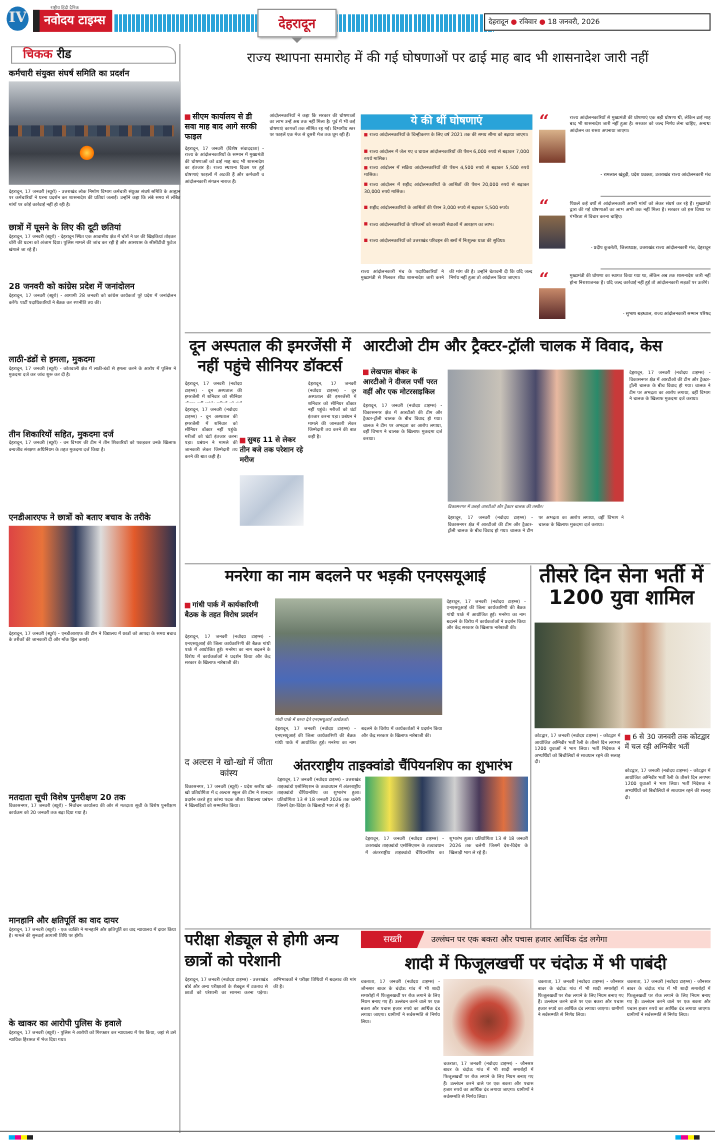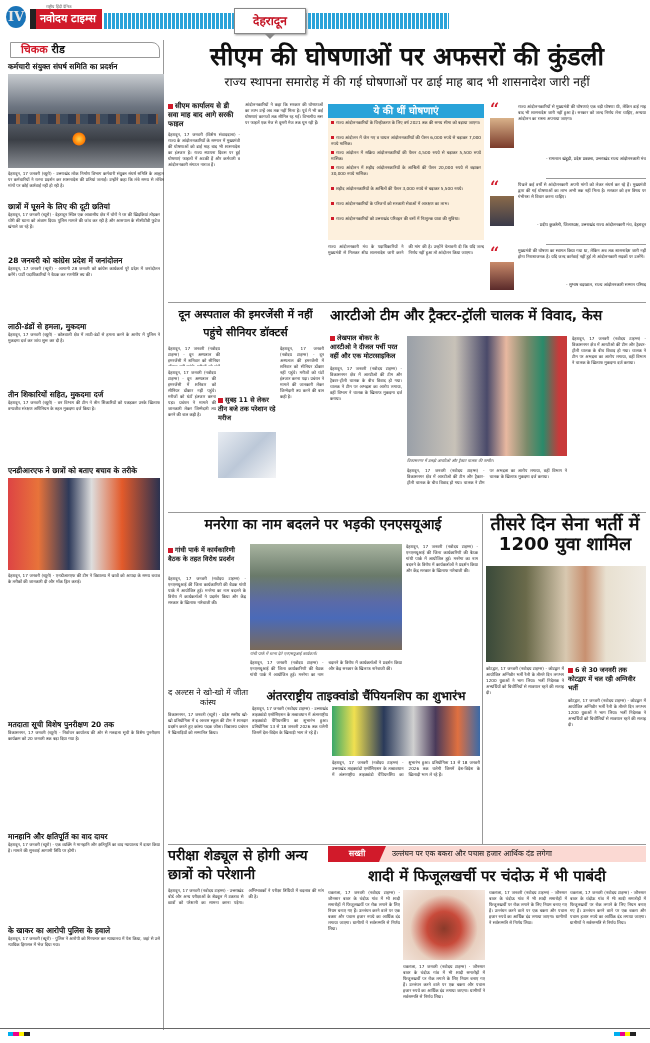--- a/index.html
+++ b/index.html
@@ -32,20 +32,27 @@
 <body>
 
 <div class="abs mast">
   <div class="abs pgnum">IV</div>
   <div class="abs logo-wrap">
     <div class="logo-small">राष्ट्रीय हिंदी दैनिक</div>
     <div class="logo">नवोदय टाइम्स</div>
   </div>
   <div class="abs stripe"></div>
   <div class="abs city">देहरादून</div>
+  <div class="abs dateline">
+    <span>देहरादून</span>
+    <span class="dot"> ● </span>
+    <span>रविवार</span>
+    <span class="dot"> ● </span>
+    <span>18 जनवरी, 2026</span>
+  </div>
 </div>
 
 <div class="abs chk">
   <span class="r">चिकक</span>
   <span>रीड</span>
 </div>
 <div class="abs rule-v" style="left:163px;top:40px;height:990px"></div>
 
 <div class="abs" style="left:8px;top:62px;width:156px">
   <div class="hd" style="font-size:7.5px;line-height:10px">कर्मचारी संयुक्त संघर्ष समिति का प्रदर्शन</div>
@@ -84,21 +91,20 @@
 <div class="abs" style="left:8px;top:832px;width:152px">
   <div class="hd" style="font-size:7.5px;line-height:10px">मानहानि और क्षतिपूर्ति का वाद दायर</div>
   <div class="txt" style="height:84px">देहरादून, 17 जनवरी (ब्यूरो) - एक व्यक्ति ने मानहानि और क्षतिपूर्ति का वाद न्यायालय में दायर किया है। मामले की सुनवाई आगामी तिथि पर होगी।</div>
 </div>
 <div class="abs" style="left:8px;top:926px;width:152px">
   <div class="hd" style="font-size:7.5px;line-height:10px">के खाकर का आरोपी पुलिस के हवाले</div>
   <div class="txt" style="height:90px">देहरादून, 17 जनवरी (ब्यूरो) - पुलिस ने आरोपी को गिरफ्तार कर न्यायालय में पेश किया, जहां से उसे न्यायिक हिरासत में भेज दिया गया।</div>
 </div>
 
 <div class="abs" style="left:168px;top:42px;width:478px;text-align:center">
-  <div class="hd" style="font-size:25px;line-height:30px">सीएम की घोषणाओं पर अफसरों की कुंडली</div>
   <div style="font-size:12px;line-height:16px;margin-top:2px">राज्य स्थापना समारोह में की गई घोषणाओं पर ढाई माह बाद भी शासनादेश जारी नहीं</div>
 </div>
 <div class="abs" style="left:168px;top:102px;width:72px">
   <div style="font-size:7px;line-height:9px;font-weight:bold"><span class="redsq"></span><span>सीएम कार्यालय से डी सवा माह बाद आगे सरकी फाइल</span></div>
   <div class="txt" style="height:160px;margin-top:3px">देहरादून, 17 जनवरी (विशेष संवाददाता) - राज्य के आंदोलनकारियों के सम्मान में मुख्यमंत्री की घोषणाओं को ढाई माह बाद भी शासनादेश का इंतजार है। राज्य स्थापना दिवस पर हुई घोषणाएं फाइलों में अटकी हैं और कर्मचारी व आंदोलनकारी संगठन नाराज हैं।</div>
 </div>
 <div class="abs txt" style="left:245px;top:102px;width:78px;height:194px">आंदोलनकारियों ने कहा कि सरकार की घोषणाओं का लाभ उन्हें अब तक नहीं मिला है। पूर्व में भी कई घोषणाएं कागजों तक सीमित रह गईं। विभागीय स्तर पर फाइलें एक मेज से दूसरी मेज तक घूम रही हैं।</div>
 
 <div class="abs" style="left:328px;top:104px;width:156px;height:136px;background:#fdf0dd">
   <div style="background:#29a3d9;color:#fff;font-weight:bold;font-size:10px;line-height:14px;text-align:center">ये की थीं घोषणाएं</div>
@@ -131,21 +137,21 @@
 <div class="abs" style="left:490px;top:248px;width:156px">
   <div style="color:#d11a2a;font:bold 16px 'DejaVu Serif',serif;position:absolute;left:0;top:-4px">“</div>
   <div class="abs" style="left:0;top:14px;width:24px;height:28px;background:linear-gradient(#c88a6a,#5a2a2a)"></div>
   <div class="txt" style="padding-left:28px;height:34px">मुख्यमंत्री की घोषणा का स्वागत किया गया था, लेकिन अब तक शासनादेश जारी नहीं होना निराशाजनक है। यदि जल्द कार्रवाई नहीं हुई तो आंदोलनकारी सड़कों पर उतरेंगे।</div>
   <div style="font-size:4.2px;line-height:6px;text-align:right">- सुभाष बड़थ्वाल, राज्य आंदोलनकारी सम्मान परिषद</div>
 </div>
 
 <div class="abs rule-h" style="left:168px;top:302px;width:478px"></div>
 
 <div class="abs" style="left:168px;top:306px;width:155px;text-align:center">
-  <div class="hd" style="font-size:11px;line-height:18px">दून अस्पताल की इमरजेंसी में नहीं पहुंचे सीनियर डॉक्टर्स</div>
+  <div class="hd" style="font-size:14px;line-height:18px">दून अस्पताल की इमरजेंसी में नहीं पहुंचे सीनियर डॉक्टर्स</div>
 </div>
 <div class="abs txt" style="left:168px;top:346px;width:52px;height:20px">देहरादून, 17 जनवरी (नवोदय टाइम्स) - दून अस्पताल की इमरजेंसी में शनिवार को सीनियर डॉक्टर नहीं पहुंचे। मरीजों को घंटों इंतजार करना पड़ा। प्रबंधन ने मामले की जानकारी लेकर जिम्मेदारी तय करने की बात कही है।</div>
 <div class="abs" style="left:218px;top:396px;width:58px;font-weight:bold;font-size:6.5px;line-height:9px"><span class="redsq"></span><span>सुबह 11 से लेकर तीन बजे तक परेशान रहे मरीज</span></div>
 <div class="abs photo" style="left:218px;top:432px;width:58px;height:46px;background:linear-gradient(135deg,#e8ecf2,#bcc8d8 50%,#f3f4f6)"></div>
 <div class="abs txt" style="left:168px;top:370px;width:48px;height:140px">देहरादून, 17 जनवरी (नवोदय टाइम्स) - दून अस्पताल की इमरजेंसी में शनिवार को सीनियर डॉक्टर नहीं पहुंचे। मरीजों को घंटों इंतजार करना पड़ा। प्रबंधन ने मामले की जानकारी लेकर जिम्मेदारी तय करने की बात कही है।</div>
 <div class="abs txt" style="left:280px;top:346px;width:44px;height:160px">देहरादून, 17 जनवरी (नवोदय टाइम्स) - दून अस्पताल की इमरजेंसी में शनिवार को सीनियर डॉक्टर नहीं पहुंचे। मरीजों को घंटों इंतजार करना पड़ा। प्रबंधन ने मामले की जानकारी लेकर जिम्मेदारी तय करने की बात कही है।</div>
 
 <div class="abs" style="left:330px;top:306px;width:316px">
   <div class="hd" style="font-size:14px;line-height:18px">आरटीओ टीम और ट्रैक्टर-ट्रॉली चालक में विवाद, केस</div>
 </div>
@@ -166,39 +172,39 @@
 <div class="abs photo" style="left:250px;top:544px;width:152px;height:106px;background:linear-gradient(180deg,#a8b4a0 0%,#6a7a6a 30%,#5a6aa8 55%,#4a6ab8 70%,#7a6a5a 100%)"></div>
 <div class="abs cap" style="left:250px;top:651px;width:152px;font-style:italic">गांधी पार्क में धरना देते एनएसयूआई कार्यकर्ता।</div>
 <div class="abs txt" style="left:250px;top:660px;width:152px;height:40px;column-count:2;column-gap:5px">देहरादून, 17 जनवरी (नवोदय टाइम्स) - एनएसयूआई की जिला कार्यकारिणी की बैठक गांधी पार्क में आयोजित हुई। मनरेगा का नाम बदलने के विरोध में कार्यकर्ताओं ने प्रदर्शन किया और केंद्र सरकार के खिलाफ नारेबाजी की।</div>
 <div class="abs txt" style="left:406px;top:544px;width:72px;height:160px">देहरादून, 17 जनवरी (नवोदय टाइम्स) - एनएसयूआई की जिला कार्यकारिणी की बैठक गांधी पार्क में आयोजित हुई। मनरेगा का नाम बदलने के विरोध में कार्यकर्ताओं ने प्रदर्शन किया और केंद्र सरकार के खिलाफ नारेबाजी की।</div>
 
 <div class="abs" style="left:484px;top:514px;width:162px">
   <div class="hd" style="font-size:18px;line-height:20px;text-align:center">तीसरे दिन सेना भर्ती में 1200 युवा शामिल</div>
 </div>
 <div class="abs photo" style="left:486px;top:566px;width:160px;height:96px;background:linear-gradient(90deg,#3a4a3a 0%,#6a6a4a 25%,#d8c8b0 50%,#c89070 62%,#e8e0d0 75%,#f0ece4 100%)"></div>
 <div class="abs txt" style="left:486px;top:666px;width:78px;height:175px">कोटद्वार, 17 जनवरी (नवोदय टाइम्स) - कोटद्वार में आयोजित अग्निवीर भर्ती रैली के तीसरे दिन लगभग 1200 युवाओं ने भाग लिया। भर्ती निदेशक ने अभ्यर्थियों को बिचौलियों से सावधान रहने की सलाह दी।</div>
-<div class="abs" style="left:568px;top:666px;width:78px;font-size:6.5px;line-height:9px;font-weight:bold"><span class="redsq"></span><span>6 से 30 जनवरी तक कोटद्वार में चल रही अग्निवीर भर्ती</span></div>
+<div class="abs" style="left:568px;top:666px;width:78px;font-size:6.5px;line-height:9px;font-weight:normal"><span class="redsq"></span><span>6 से 30 जनवरी तक कोटद्वार में चल रही अग्निवीर भर्ती</span></div>
 <div class="abs txt" style="left:568px;top:698px;width:78px;height:142px">कोटद्वार, 17 जनवरी (नवोदय टाइम्स) - कोटद्वार में आयोजित अग्निवीर भर्ती रैली के तीसरे दिन लगभग 1200 युवाओं ने भाग लिया। भर्ती निदेशक ने अभ्यर्थियों को बिचौलियों से सावधान रहने की सलाह दी।</div>
 <div class="abs rule-v" style="left:482px;top:514px;height:330px"></div>
 
 <div class="abs" style="left:168px;top:688px;width:80px;text-align:center;font-size:8px;line-height:10px">द अल्टस ने खो-खो में जीता कांस्य</div>
 <div class="abs txt" style="left:168px;top:712px;width:80px;height:130px">विकासनगर, 17 जनवरी (ब्यूरो) - प्रदेश स्तरीय खो-खो प्रतियोगिता में द अल्टस स्कूल की टीम ने शानदार प्रदर्शन करते हुए कांस्य पदक जीता। विद्यालय प्रबंधन ने खिलाड़ियों को सम्मानित किया।</div>
 
 <div class="abs hd" style="left:252px;top:688px;width:228px;font-size:12px;line-height:16px;text-align:center">अंतरराष्ट्रीय ताइक्वांडो चैंपियनशिप का शुभारंभ</div>
 <div class="abs txt" style="left:252px;top:706px;width:76px;height:134px">देहरादून, 17 जनवरी (नवोदय टाइम्स) - उत्तराखंड ताइक्वांडो एसोसिएशन के तत्वावधान में अंतरराष्ट्रीय ताइक्वांडो चैंपियनशिप का शुभारंभ हुआ। प्रतियोगिता 13 से 18 जनवरी 2026 तक चलेगी जिसमें देश-विदेश के खिलाड़ी भाग ले रहे हैं।</div>
 <div class="abs photo" style="left:332px;top:706px;width:148px;height:50px;background:linear-gradient(90deg,#3aa86a 0%,#f0e050 15%,#2a3a5a 35%,#d0d0d0 55%,#4a3a5a 70%,#e07040 85%,#3a6aa8 100%)"></div>
 <div class="abs txt" style="left:332px;top:760px;width:148px;height:80px;column-count:2;column-gap:5px">देहरादून, 17 जनवरी (नवोदय टाइम्स) - उत्तराखंड ताइक्वांडो एसोसिएशन के तत्वावधान में अंतरराष्ट्रीय ताइक्वांडो चैंपियनशिप का शुभारंभ हुआ। प्रतियोगिता 13 से 18 जनवरी 2026 तक चलेगी जिसमें देश-विदेश के खिलाड़ी भाग ले रहे हैं।</div>
 
 <div class="abs rule-h" style="left:168px;top:844px;width:478px"></div>
 
 <div class="abs hd" style="left:168px;top:846px;width:156px;font-size:14px;line-height:19px;text-align:left">परीक्षा शेड्यूल से होगी अन्य छात्रों को परेशानी</div>
 <div class="abs txt" style="left:168px;top:888px;width:156px;height:132px;column-count:2;column-gap:5px">देहरादून, 17 जनवरी (नवोदय टाइम्स) - उत्तराखंड बोर्ड और अन्य परीक्षाओं के शेड्यूल में टकराव से छात्रों को परेशानी का सामना करना पड़ेगा। अभिभावकों ने परीक्षा तिथियों में बदलाव की मांग की है।</div>
 
 <div class="abs" style="left:328px;top:846px;width:318px;height:16px;background:#fbd9d3">
-  <div class="abs" style="left:0;top:0;width:58px;height:16px;background:#d11a2a;color:#fff;font-weight:bold;font-size:8px;line-height:16px;text-align:center;clip-path:polygon(0 0,100% 0,88% 100%,0 100%)">सख्ती</div>
+  <div class="abs" style="left:0;top:0;width:58px;height:16px;background:#d11a2a;color:#fff;font-weight:normal;font-size:8px;line-height:16px;text-align:center;clip-path:polygon(0 0,100% 0,88% 100%,0 100%)">सख्ती</div>
   <div class="abs" style="left:64px;top:0;font-size:7.5px;line-height:16px">उल्लंघन पर एक बकरा और पचास हजार आर्थिक दंड लगेगा</div>
 </div>
 <div class="abs hd" style="left:328px;top:866px;width:318px;font-size:15px;line-height:20px;text-align:center">शादी में फिजूलखर्ची पर चंदोऊ में भी पाबंदी</div>
 <div class="abs txt" style="left:328px;top:890px;width:72px;height:130px">चकराता, 17 जनवरी (नवोदय टाइम्स) - जौनसार बावर के चंदोऊ गांव में भी शादी समारोहों में फिजूलखर्ची पर रोक लगाने के लिए नियम बनाए गए हैं। उल्लंघन करने वाले पर एक बकरा और पचास हजार रुपये का आर्थिक दंड लगाया जाएगा। ग्रामीणों ने सर्वसम्मति से निर्णय लिया।</div>
 <div class="abs photo" style="left:403px;top:890px;width:82px;height:70px;background:radial-gradient(circle at 50% 55%,#8a3a2a 0%,#c84a3a 30%,#e8d0c0 60%,#f4e8e0 100%)"></div>
 <div class="abs txt" style="left:403px;top:964px;width:82px;height:56px">चकराता, 17 जनवरी (नवोदय टाइम्स) - जौनसार बावर के चंदोऊ गांव में भी शादी समारोहों में फिजूलखर्ची पर रोक लगाने के लिए नियम बनाए गए हैं। उल्लंघन करने वाले पर एक बकरा और पचास हजार रुपये का आर्थिक दंड लगाया जाएगा। ग्रामीणों ने सर्वसम्मति से निर्णय लिया।</div>
 <div class="abs txt" style="left:489px;top:890px;width:78px;height:130px">चकराता, 17 जनवरी (नवोदय टाइम्स) - जौनसार बावर के चंदोऊ गांव में भी शादी समारोहों में फिजूलखर्ची पर रोक लगाने के लिए नियम बनाए गए हैं। उल्लंघन करने वाले पर एक बकरा और पचास हजार रुपये का आर्थिक दंड लगाया जाएगा। ग्रामीणों ने सर्वसम्मति से निर्णय लिया।</div>
 <div class="abs txt" style="left:570px;top:890px;width:76px;height:130px">चकराता, 17 जनवरी (नवोदय टाइम्स) - जौनसार बावर के चंदोऊ गांव में भी शादी समारोहों में फिजूलखर्ची पर रोक लगाने के लिए नियम बनाए गए हैं। उल्लंघन करने वाले पर एक बकरा और पचास हजार रुपये का आर्थिक दंड लगाया जाएगा। ग्रामीणों ने सर्वसम्मति से निर्णय लिया।</div>
 
 <div class="abs rule-h" style="left:0;top:1028px;width:650px;background:#666"></div>

